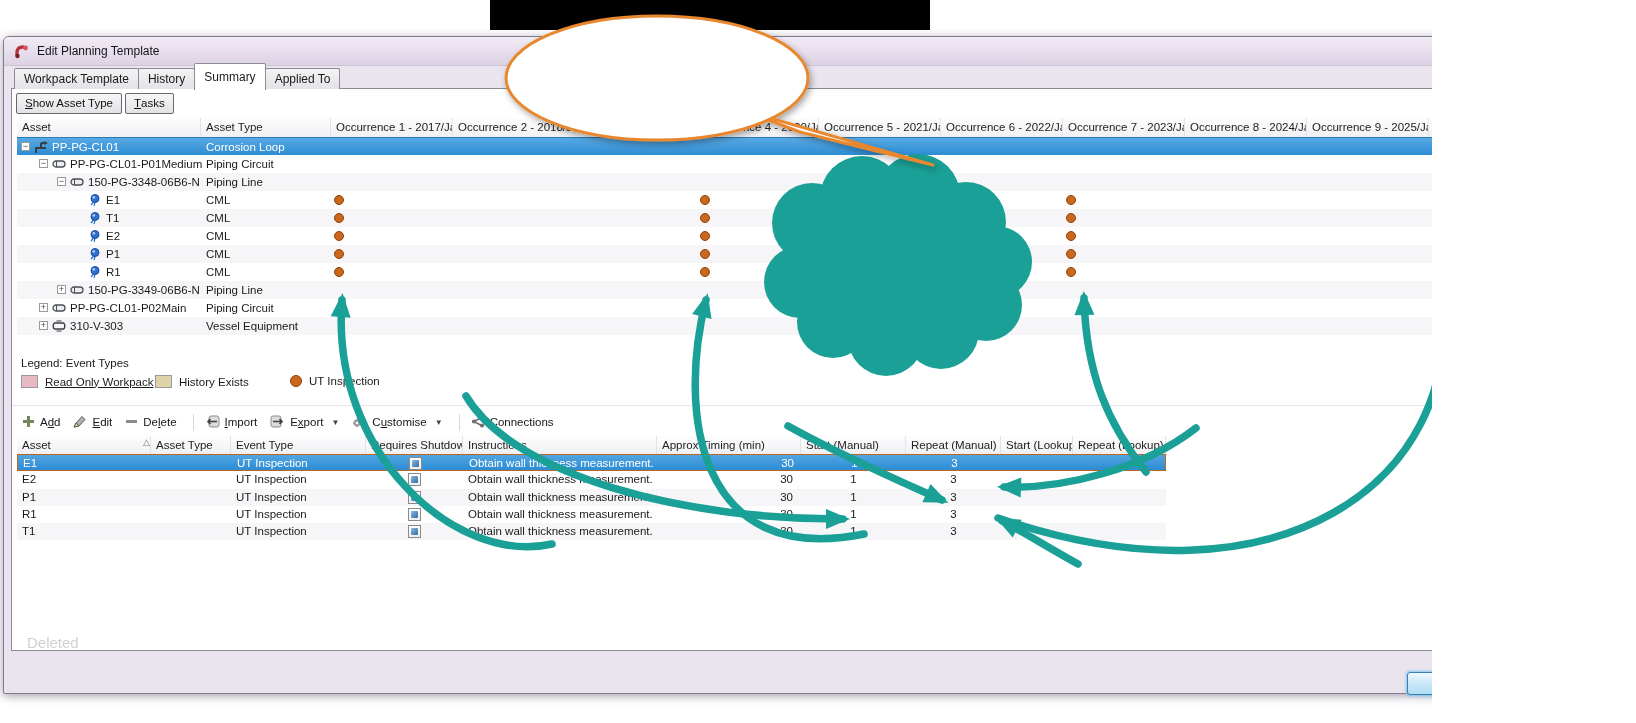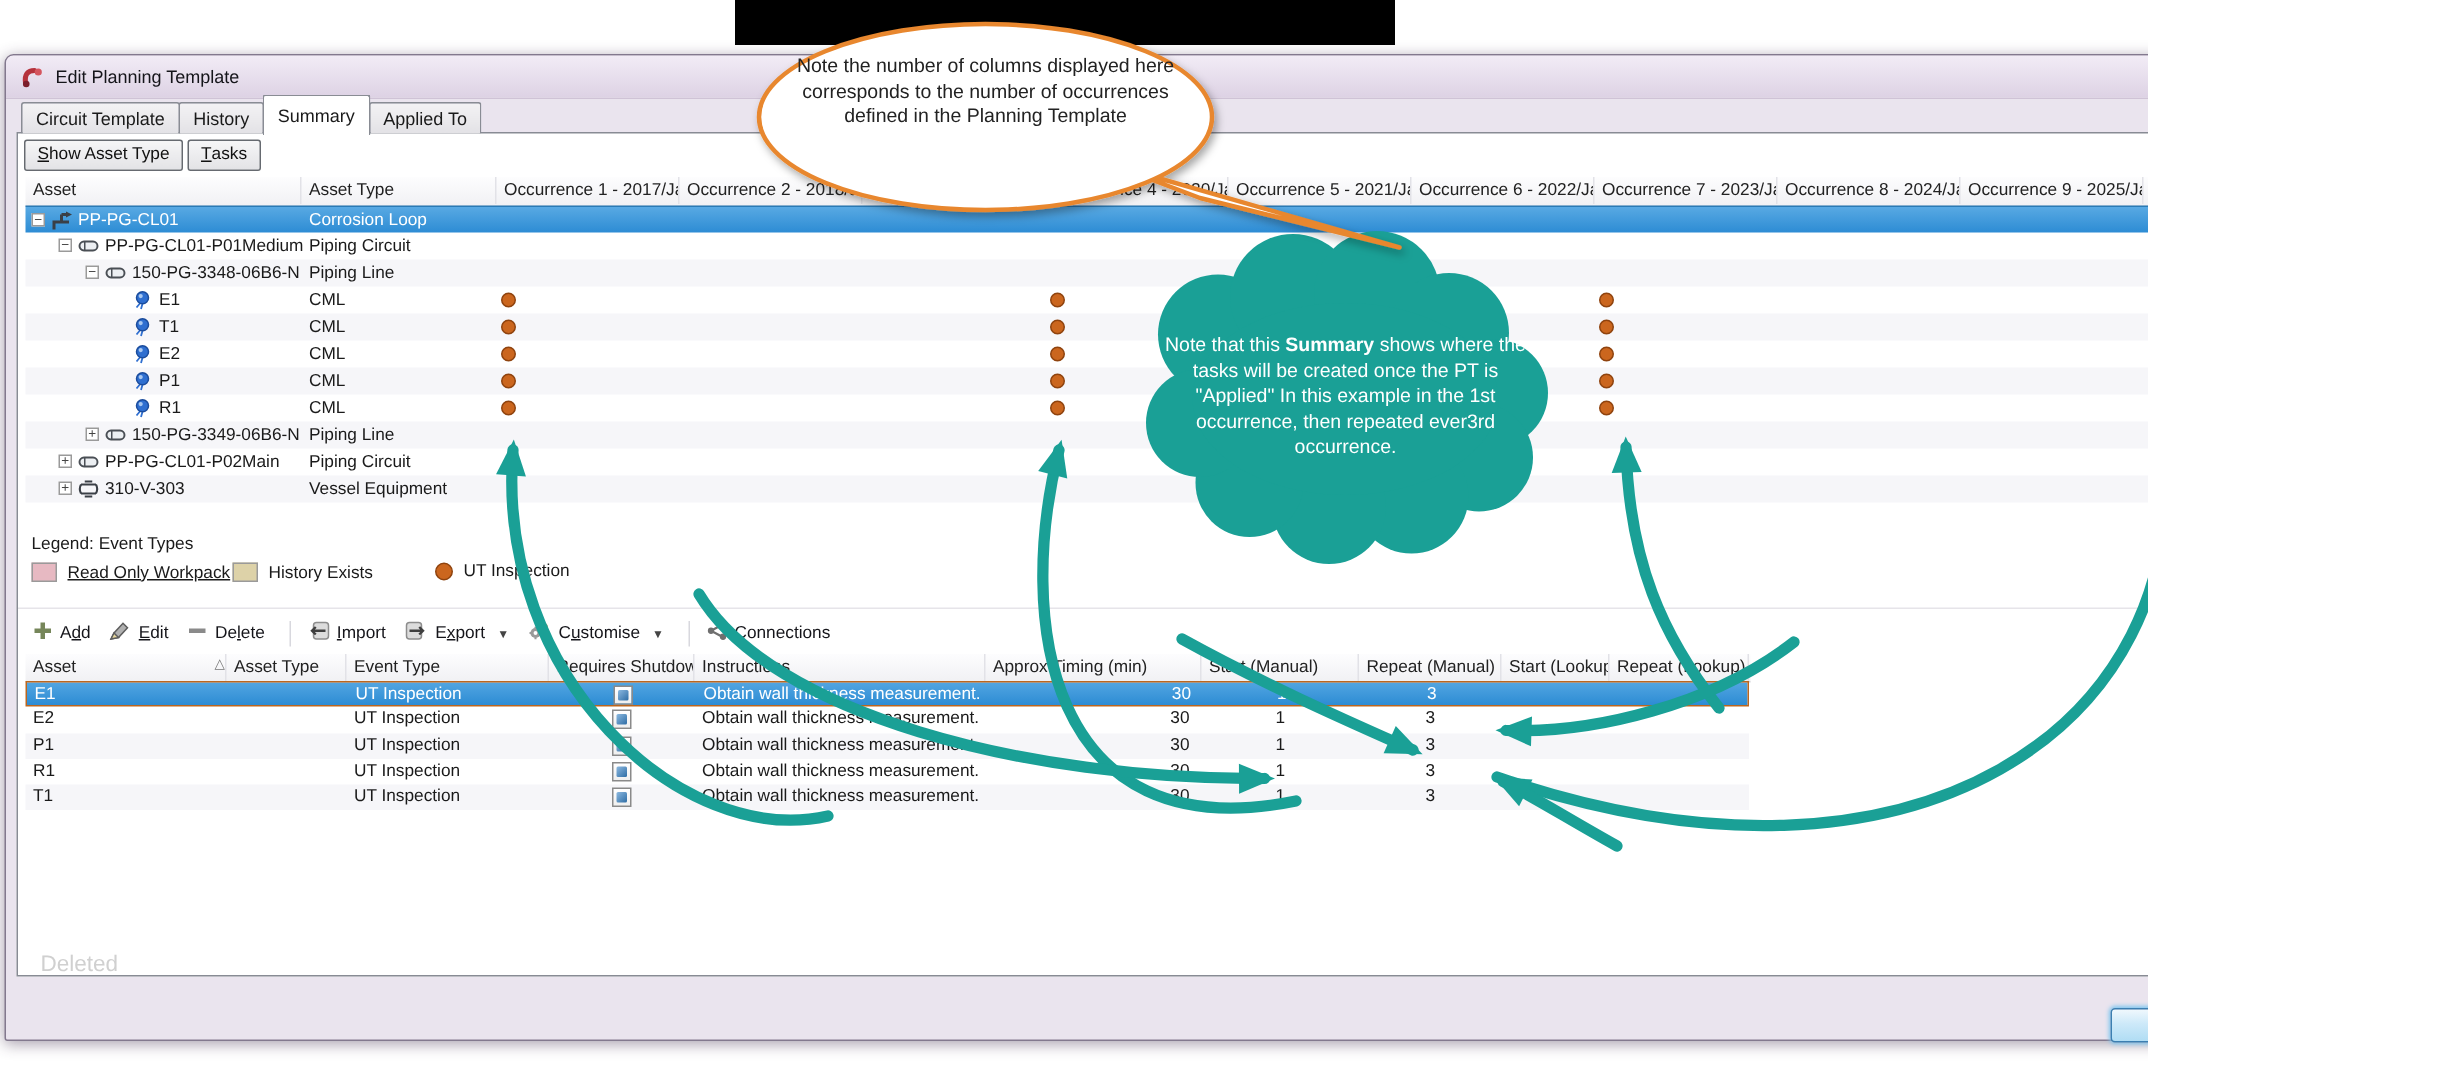--- a/index.html
+++ b/index.html
@@ -127,21 +127,21 @@
         <div class="win-btn max">
             <span class="glyph-max"></span>
           </div>
         <div class="win-btn close">
             <span>✕</span>
           </div>
       </div>
     </div>
 
     <div class="tab-strip" id="tabStrip">
-        <div class="tab">Circuit Template</div>
+        <div class="tab">Workpack Template</div>
         <div class="tab">History</div>
         <div class="tab active">Summary</div>
         <div class="tab">Applied To</div>
       </div>
 
     <div class="panel">
       <div class="toolbar-top" id="summaryToolbar">
           <button class="toggle-btn"><u>S</u>how Asset Type</button>
           <button class="toggle-btn"><u>T</u>asks</button>
           <span class="chooser">▼</span>
@@ -487,15 +487,13 @@
         <circle class="cloud-c" cx="800" cy="282" r="36" fill="#1aa096"></circle>
       <ellipse class="cloud-c" cx="897" cy="266" rx="102" ry="64" fill="#1aa096"></ellipse>
     </g>
 
     <g filter="url(#ds)">
       <polygon class="bub" points="742,110 800,132 933,165" stroke-linejoin="round" fill="#ffffff" stroke="#e8872e" stroke-width="3"></polygon>
       <ellipse class="bub" cx="657" cy="78" rx="151" ry="62" fill="#ffffff" stroke="#e8872e" stroke-width="3"></ellipse>
     </g>
   </svg>
 
-  <div class="bubble-text">Note the number of columns displayed here corresponds to the number of occurrences defined in the Planning Template</div>
-  <div class="cloud-text"><span>Note that this </span><b>Summary</b><span> shows where the tasks will be created once the PT is "Applied"  In this example in the 1st occurrence, then repeated ever3rd occurrence.</span></div>
 </div>
 
 </body></html>

